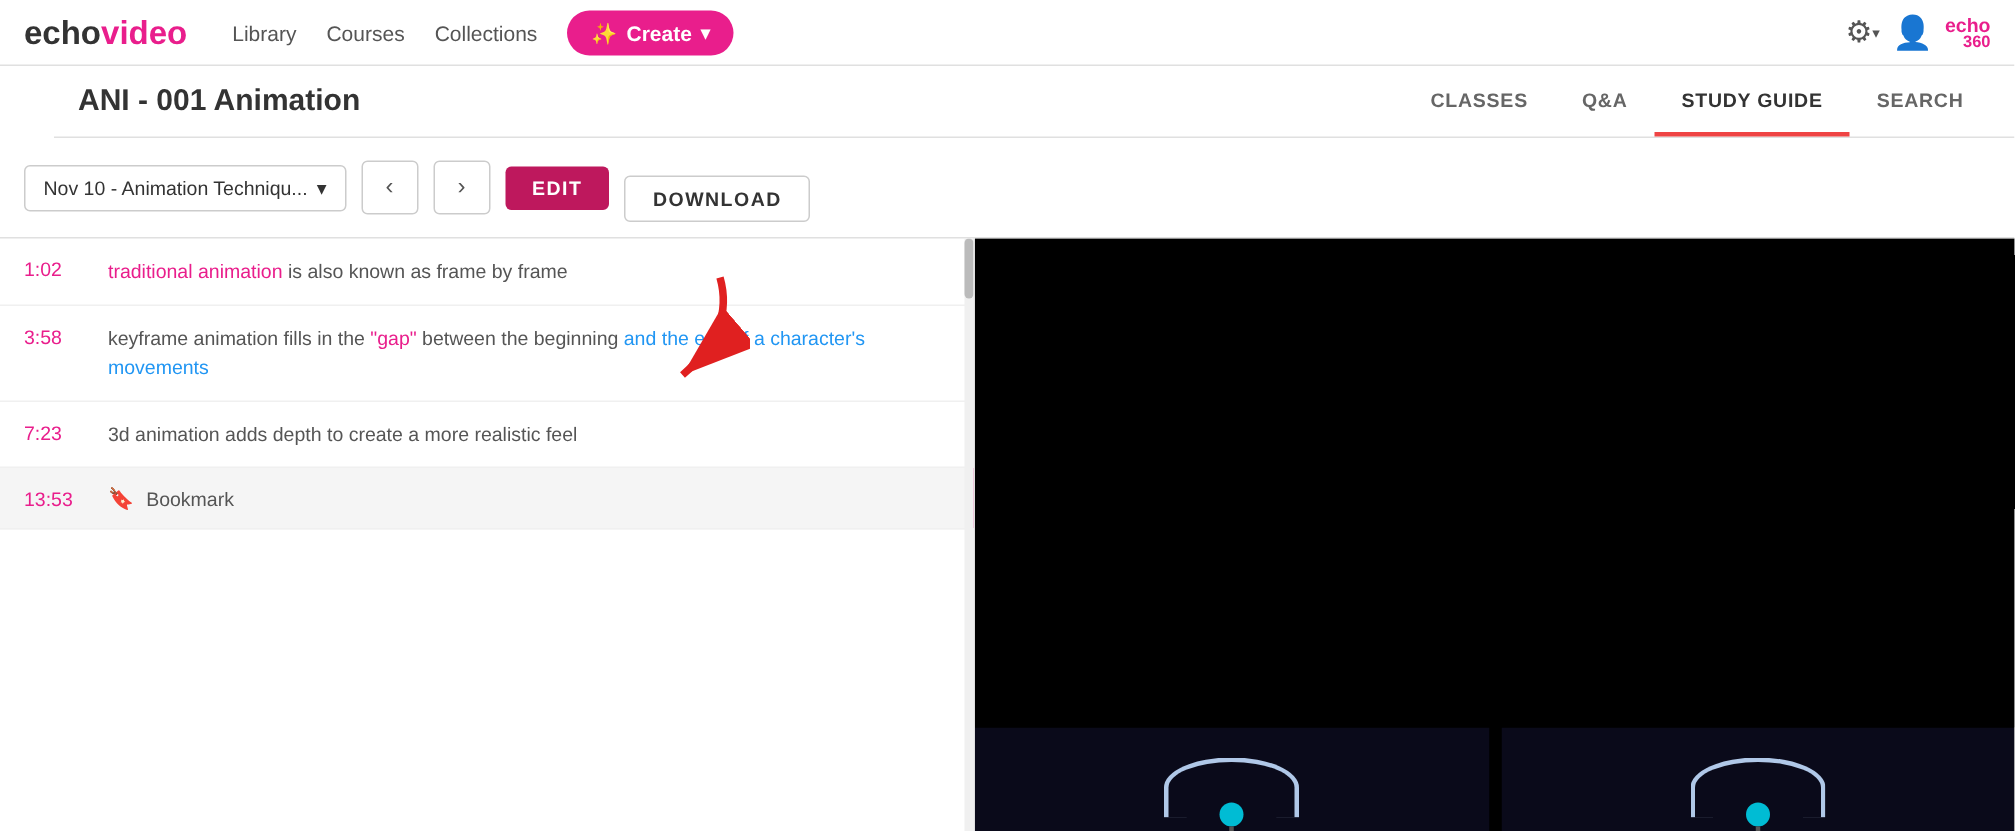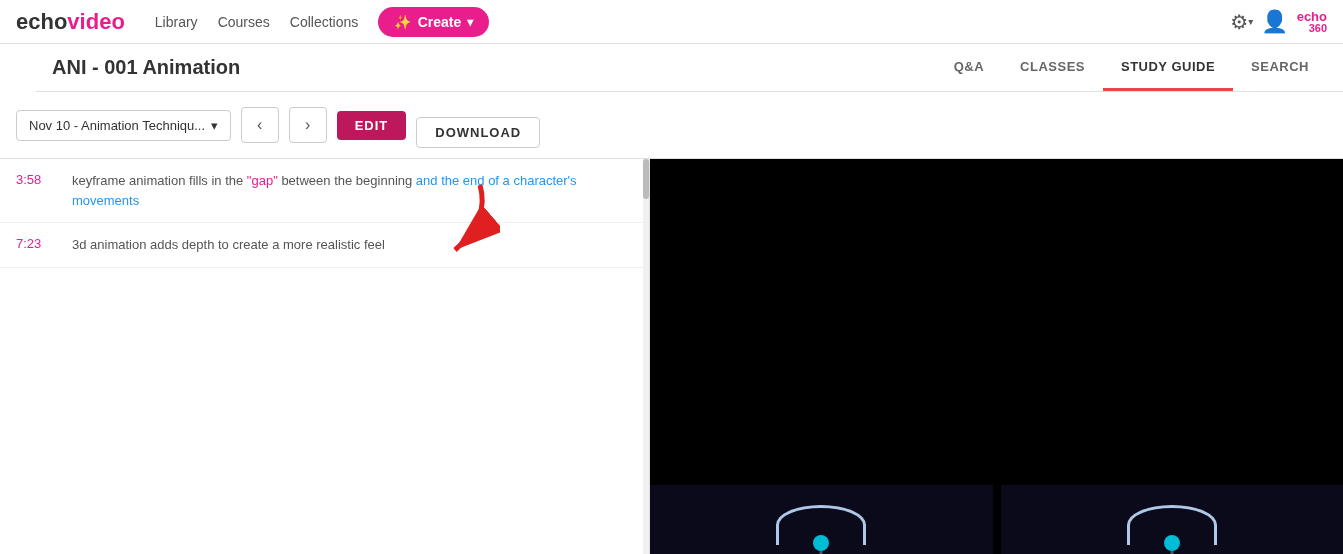--- a/index.html
+++ b/index.html
@@ -330,22 +330,22 @@
     <div class="echo360-logo">
       <div style="color:#e91e8c;font-size:13px;font-weight:bold;line-height:1;">echo</div>
       <div style="color:#e91e8c;font-size:11px;font-weight:bold;line-height:1;">360</div>
     </div>
   </div>
 </nav>
 
 <div class="title-bar">
   <h1 class="page-title">ANI - 001 Animation</h1>
   <div class="title-tabs">
+    <div class="title-tab">CLASSES</div>
     <div class="title-tab">Q&amp;A</div>
-    <div class="title-tab">CLASSES</div>
     <div class="title-tab active">STUDY GUIDE</div>
     <div class="title-tab">SEARCH</div>
   </div>
 </div>
 
 <div class="toolbar" style="position:relative;">
   <button class="dropdown-btn">
     <span>Nov 10 - Animation Techniqu...</span>
     <span style="margin-left:auto;">▾</span>
   </button>
@@ -372,35 +372,50 @@
 
       <path d="M 80 5 Q 90 40 55 70" stroke="#e02020" stroke-width="5" fill="none" marker-end="url(#arrowhead)"></path>
     </svg>
   </div>
 </div>
 
 <div class="main-content">
 
   <div class="left-panel">
 
+    <div class="study-item">
+      <span class="time-stamp">1:02</span>
+      <div class="study-text">
+        <span style="color:#e91e8c;">traditional animation </span><span>is also known as frame by frame</span>
+      </div>
+    </div>
 
     <div class="study-item">
       <span class="time-stamp">3:58</span>
       <div class="study-text">
         <span>keyframe animation fills in the </span><span style="color:#e91e8c;">"gap"</span><span> between the beginning </span><span style="color:#2196f3;">and the end of a character's movements</span>
       </div>
     </div>
 
     <div class="study-item">
       <span class="time-stamp">7:23</span>
       <div class="study-text">
         <span>3d animation adds depth to create a more realistic feel</span>
       </div>
     </div>
 
+    <div class="study-item highlight-row" style="position:relative;">
+      <span class="time-stamp">13:53</span>
+      <div class="bookmark-row">
+        <span class="bookmark-icon">🔖</span>
+        <span>Bookmark</span>
+      </div>
+
+      <div style="position:absolute;right:0;top:0;bottom:0;width:4px;background:#e91e8c;"></div>
+    </div>
 
     <div class="scroll-indicator">
       <div class="scroll-thumb"></div>
     </div>
 
   </div>
 
   <div class="right-panel">
     <div class="video-black"></div>
     <div class="video-thumbnails">

